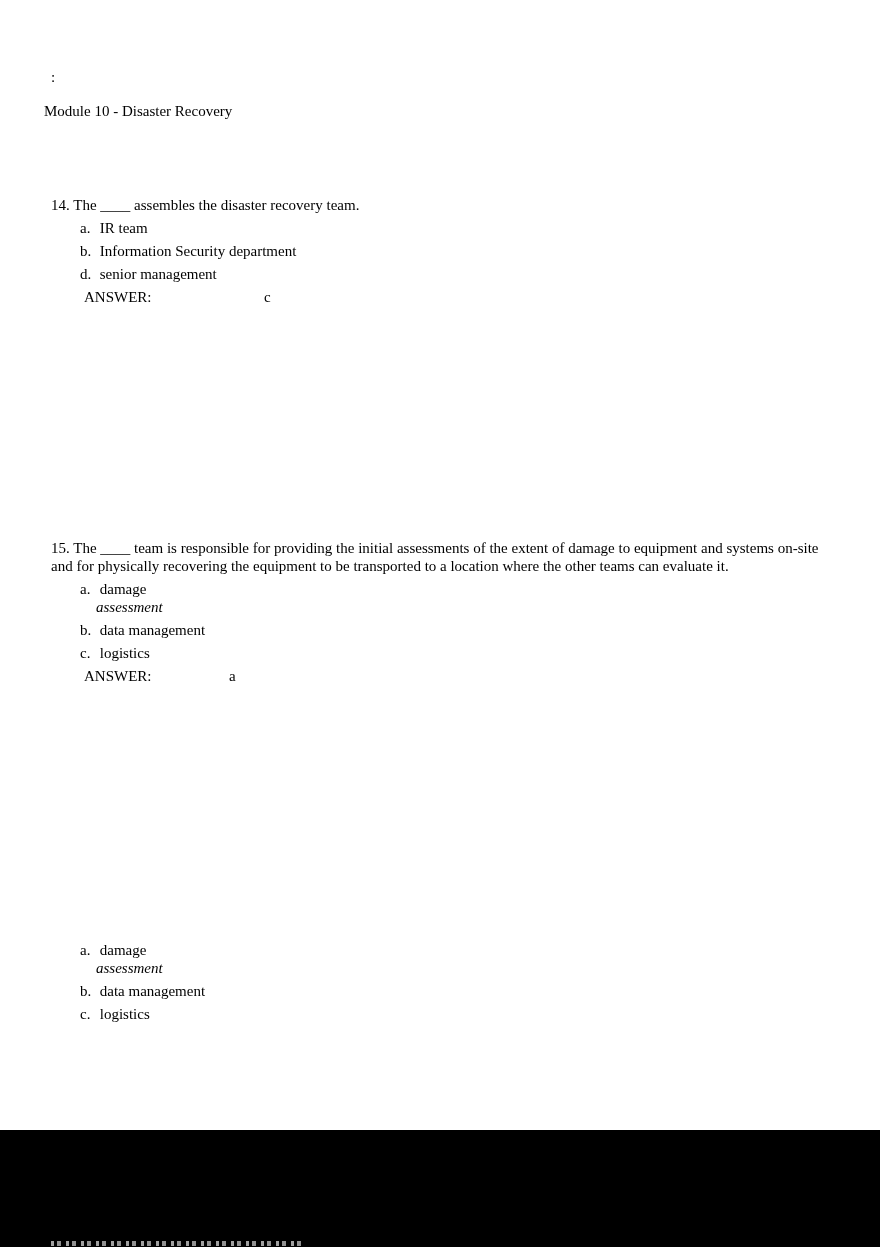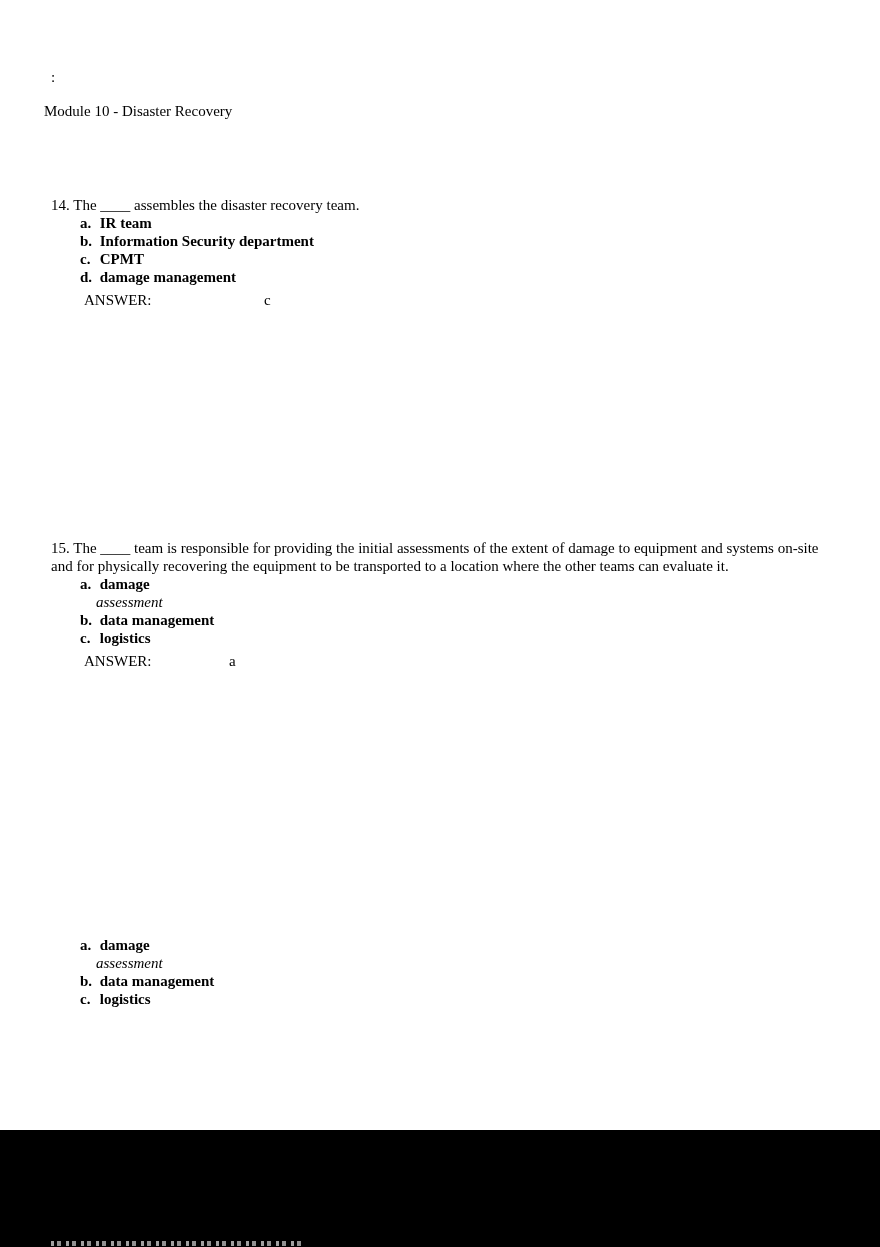--- a/index.html
+++ b/index.html
@@ -35,22 +35,22 @@
     left: 51px;
     width: 775px;
   }
   .q0 { top: 196px; }
   .q1 { top: 539px; }
   .q2 { top: 936px; }
   .stem {
     max-width: 775px;
   }
   .option {
+    margin-top: 5px;
     padding-left: 29px;
-    font-weight: bold;
   }
   .letter {
     display: inline-block;
     min-width: 16px;
   }
   .option-cont {
     padding-left: 45px;
     font-style: italic;
   }
   .answer-line {
@@ -87,22 +87,21 @@
 <body>
 
 <div class="page">
   <div class="colon">:</div>
   <div class="module-title">Module 10 - Disaster Recovery</div>
   <div id="questions">
       <div class="question q0">
         <div class="stem">14. The ____ assembles the disaster recovery team.</div>
         <div class="option"><span class="letter">a.</span><span> IR team</span></div>
         <div class="option"><span class="letter">b.</span><span> Information Security department</span></div>
-        <div class="option"><span class="letter">c.</span><span> CPMT</span></div>
-        <div class="option"><span class="letter">d.</span><span> damage management</span></div>
+        <div class="option"><span class="letter">d.</span><span> senior management</span></div>
         <div class="answer-line"><span class="answer-label">ANSWER:</span><span class="answer-value">c</span></div>
       </div>
       <div class="question q1">
         <div class="stem">15. The ____ team is responsible for providing the initial assessments of the extent of damage to equipment and systems on-site and for physically recovering the equipment to be transported to a location where the other teams can evaluate it.</div>
         <div class="option"><span class="letter">a.</span><span> damage</span></div>
         <div class="option-cont">assessment</div>
         <div class="option"><span class="letter">b.</span><span> data management</span></div>
         <div class="option"><span class="letter">c.</span><span> logistics</span></div>
         <div class="answer-line"><span class="answer-label">ANSWER:</span><span class="answer-value">a</span></div>
       </div>

